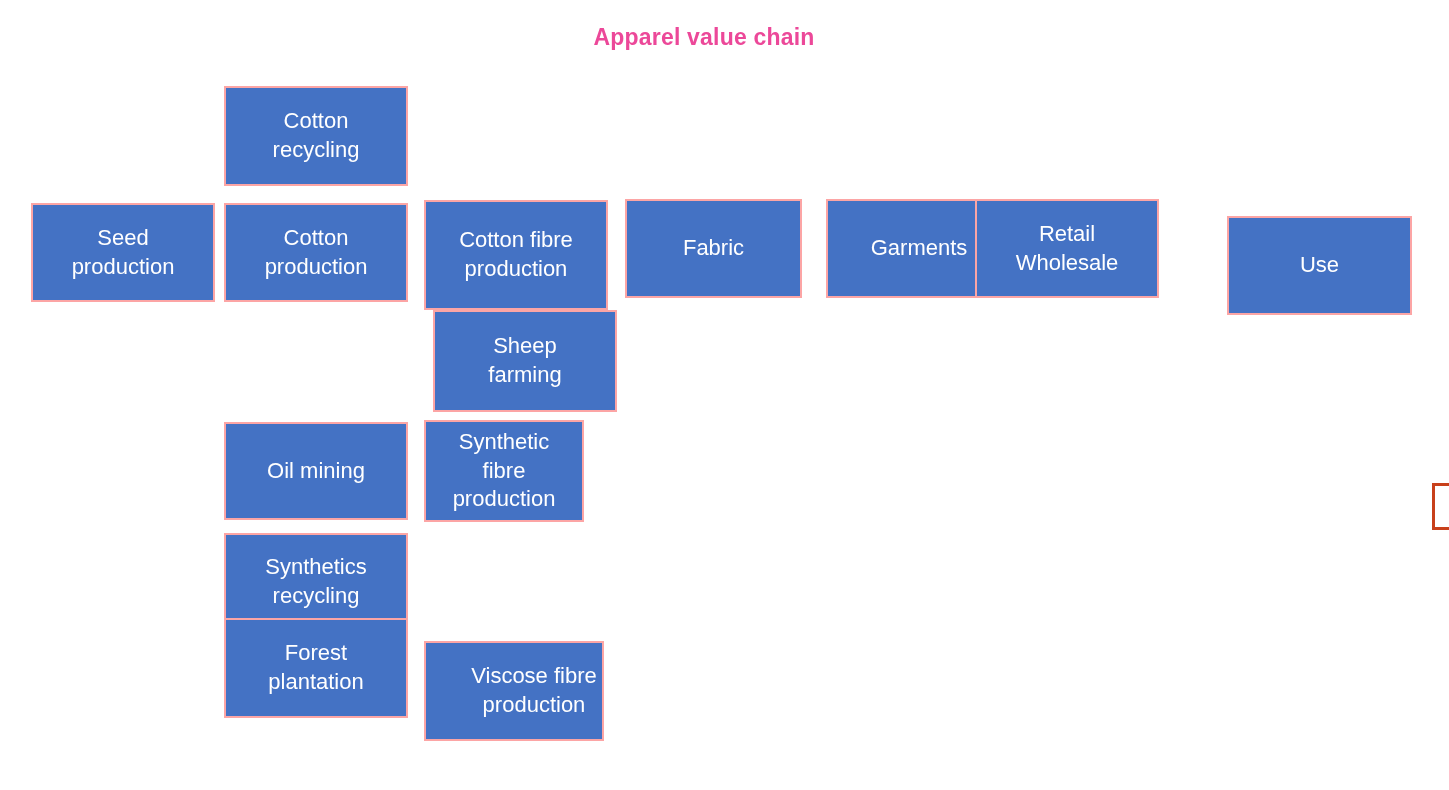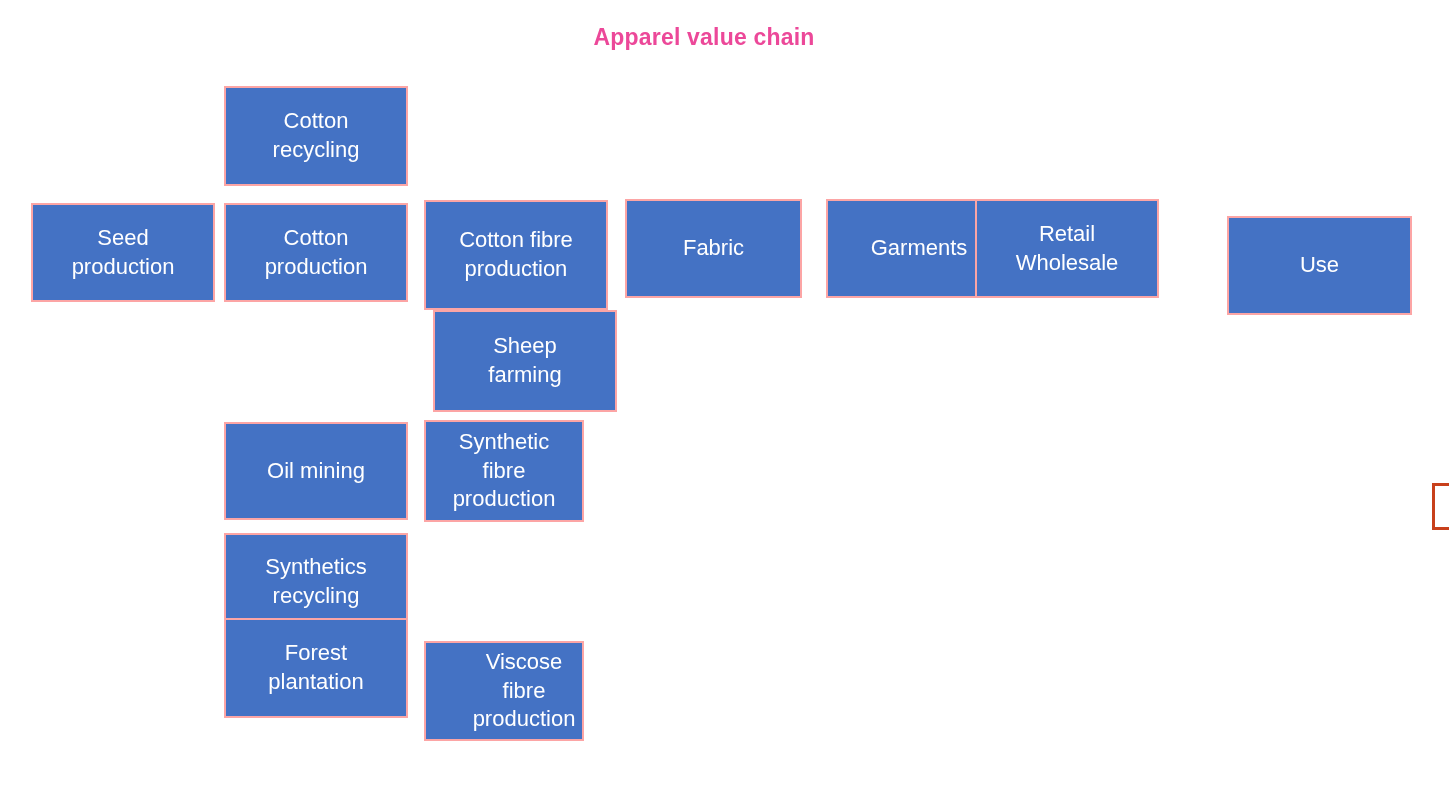--- a/index.html
+++ b/index.html
@@ -77,19 +77,19 @@
       <div class="node-box" style="left: 424px; top: 310px; width: 184px; height: 102px; margin-left: 9px;">Sheep
 farming</div>
       <div class="node-box" style="left: 224px; top: 422px; width: 184px; height: 98px;">Oil mining</div>
       <div class="node-box" style="left: 424px; top: 420px; width: 160px; height: 102px;">Synthetic
 fibre
 production</div>
       <div class="node-box" style="left: 224px; top: 533px; width: 184px; height: 98px;">Synthetics
 recycling</div>
       <div class="node-box" style="left: 224px; top: 618px; width: 184px; height: 100px;">Forest
 plantation</div>
-      <div class="node-box" style="left: 424px; top: 641px; width: 160px; height: 100px; padding-left: 44px;">Viscose fibre
+      <div class="node-box" style="left: 424px; top: 641px; width: 180px; height: 100px; padding-left: 44px;">Viscose fibre
 production</div>
     </div>
 
   <div id="red-marker" style="left: 1432px; top: 483px; width: 30px; height: 47px;"></div>
 
 </div>
 
 </body></html>

